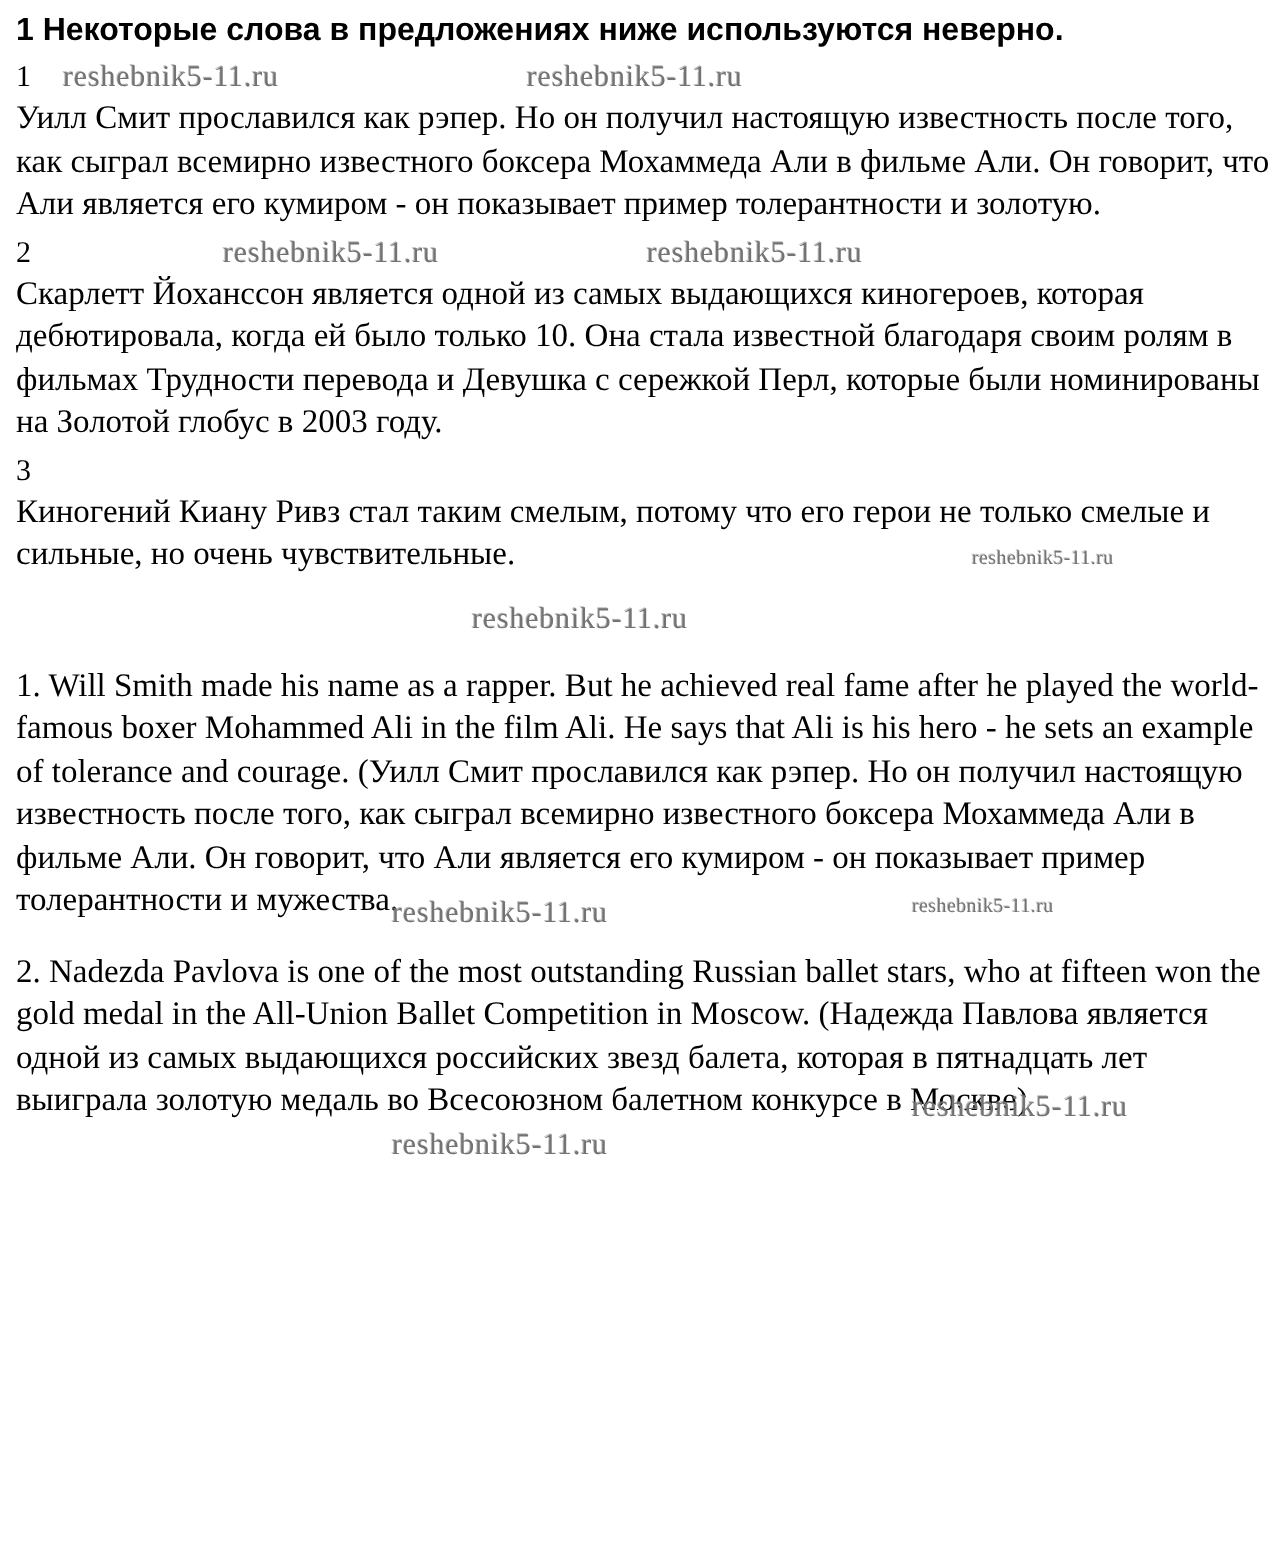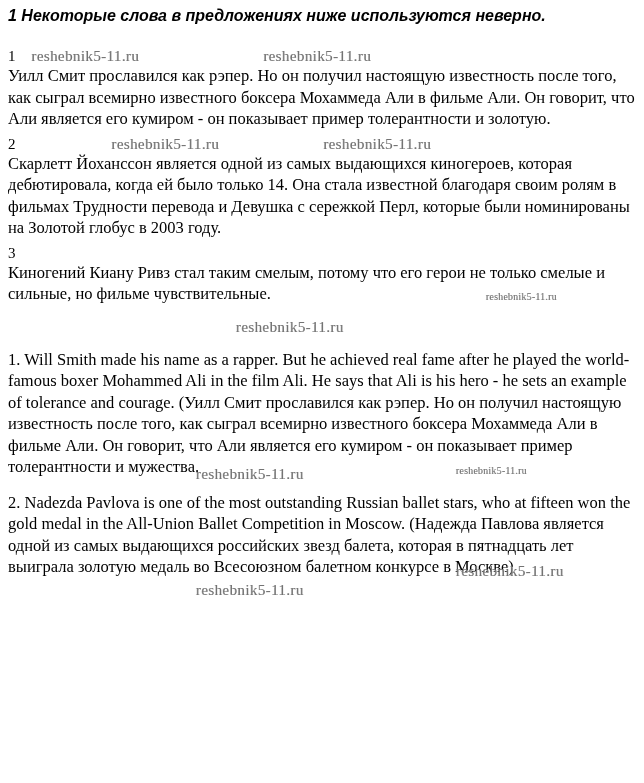--- a/index.html
+++ b/index.html
@@ -11,22 +11,21 @@
     color: #000000;
     overflow: hidden;
   }
   .doc { padding: 5px 12px 10px 8px; position: relative; }
 
   .heading {
     font-family: "Liberation Sans", sans-serif;
     font-weight: bold;
     font-size: 16px;
     line-height: 21px;
-    margin-bottom: 20px;
-    font-style: italic;
+    margin-bottom: 3px;
   }
 
   .task-num-row {
     display: flex;
     align-items: flex-end;
     height: 19px;
     font-size: 15px;
     line-height: 18px;
   }
   .num { display: inline-block; }
@@ -82,27 +81,27 @@
     <span class="wm wm-large" style="margin-left:16px">reshebnik5-11.ru</span>
     <span class="wm wm-large" style="margin-left:124px">reshebnik5-11.ru</span>
   </div>
   <p class="para">Уилл Смит прославился как рэпер. Но он получил настоящую известность после того, как сыграл всемирно известного боксера Мохаммеда Али в фильме Али. Он говорит, что Али является его кумиром - он показывает пример толерантности и золотую.</p>
 
   <div class="task-num-row" style="margin-top:4px">
     <span class="num">2</span>
     <span class="wm wm-large" style="margin-left:96px">reshebnik5-11.ru</span>
     <span class="wm wm-large" style="margin-left:104px">reshebnik5-11.ru</span>
   </div>
-  <p class="para">Скарлетт Йоханссон является одной из самых выдающихся киногероев, которая дебютировала, когда ей было только 14. Она стала известной благодаря своим ролям в фильмах Трудности перевода и Девушка с сережкой Перл, которые были номинированы на Золотой глобус в 2003 году.</p>
+  <p class="para">Скарлетт Йоханссон является одной из самых выдающихся киногероев, которая дебютировала, когда ей было только 10. Она стала известной благодаря своим ролям в фильмах Трудности перевода и Девушка с сережкой Перл, которые были номинированы на Золотой глобус в 2003 году.</p>
 
   <div class="task-num-row" style="margin-top:4px">
     <span class="num">3</span>
   </div>
   <div class="para rel">
-    <span>Киногений Киану Ривз стал таким смелым, потому что его герои не только смелые и сильные, но фильме чувствительные.</span>
+    <span>Киногений Киану Ривз стал таким смелым, потому что его герои не только смелые и сильные, но очень чувствительные.</span>
     <span class="wm wm-small abs" style="left:478px; top:24px">reshebnik5-11.ru</span>
   </div>
 
   <div class="wm-center-row">
     <span class="wm wm-large">reshebnik5-11.ru</span>
   </div>
 
   <div class="answers">
 
     <div class="answer-block rel">

